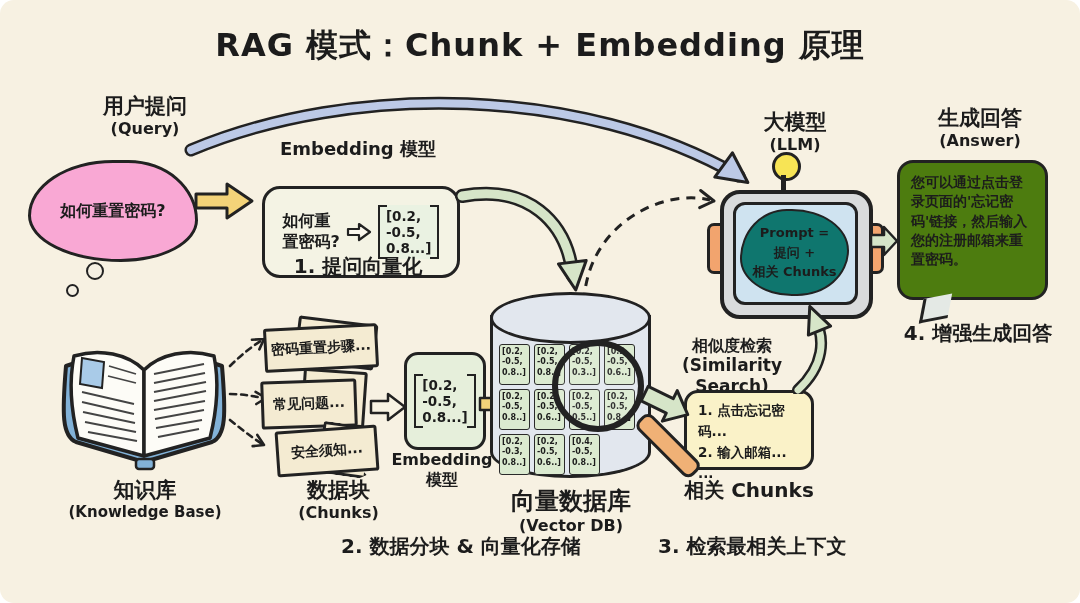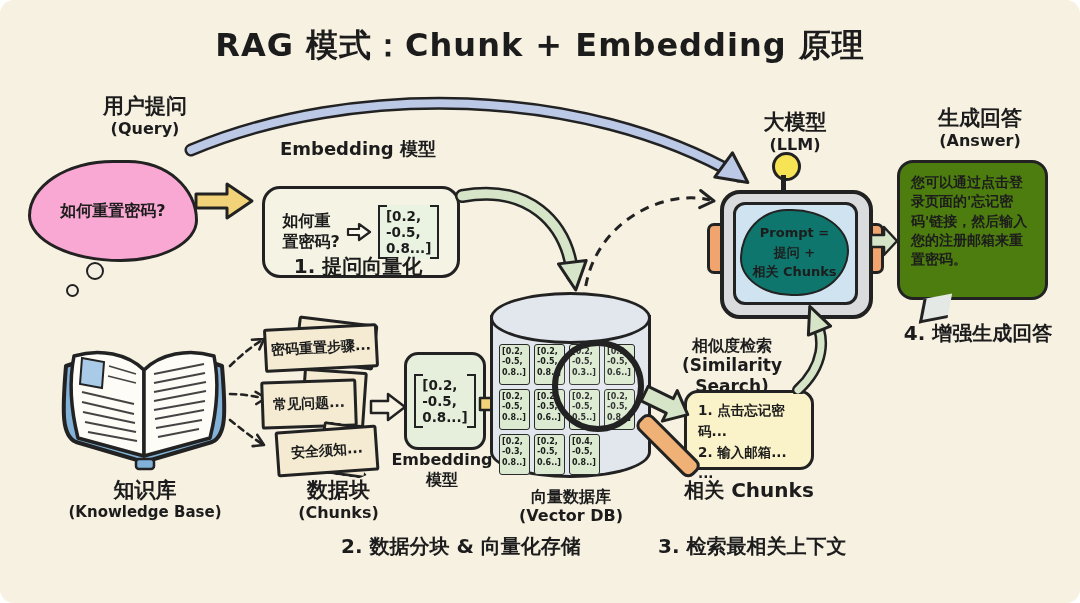--- a/index.html
+++ b/index.html
@@ -268,21 +268,21 @@
 0.8..]</div>
       <div class="chip">[0.2,
 -0.5,
 0.6..]</div>
       <div class="chip">[0.4,
 -0.5,
 0.8..]</div>
     </div>
   </div>
   <div class="abs lbl" style="left:492px;top:487px;width:158px;">
-    <span class="zh" style="font-size:16px;">向量数据库</span>
+    <span class="zh" style="font-size:24px;">向量数据库</span>
     <span class="en">(Vector DB)</span>
   </div>
 
   <div class="abs ring" style="left:552px;top:340px;width:92px;height:92px;z-index:6;"></div>
   <div class="abs handle" style="left:630px;top:418px;width:15px;height:72px;z-index:6;"></div>
 
   <div class="abs cap" style="left:341px;top:533px;">2. 数据分块 &amp; 向量化存储</div>
   <div class="abs cap" style="left:658px;top:533px;">3. 检索最相关上下文</div>
 
   <div class="abs lbl" style="left:648px;top:336px;width:168px;">

